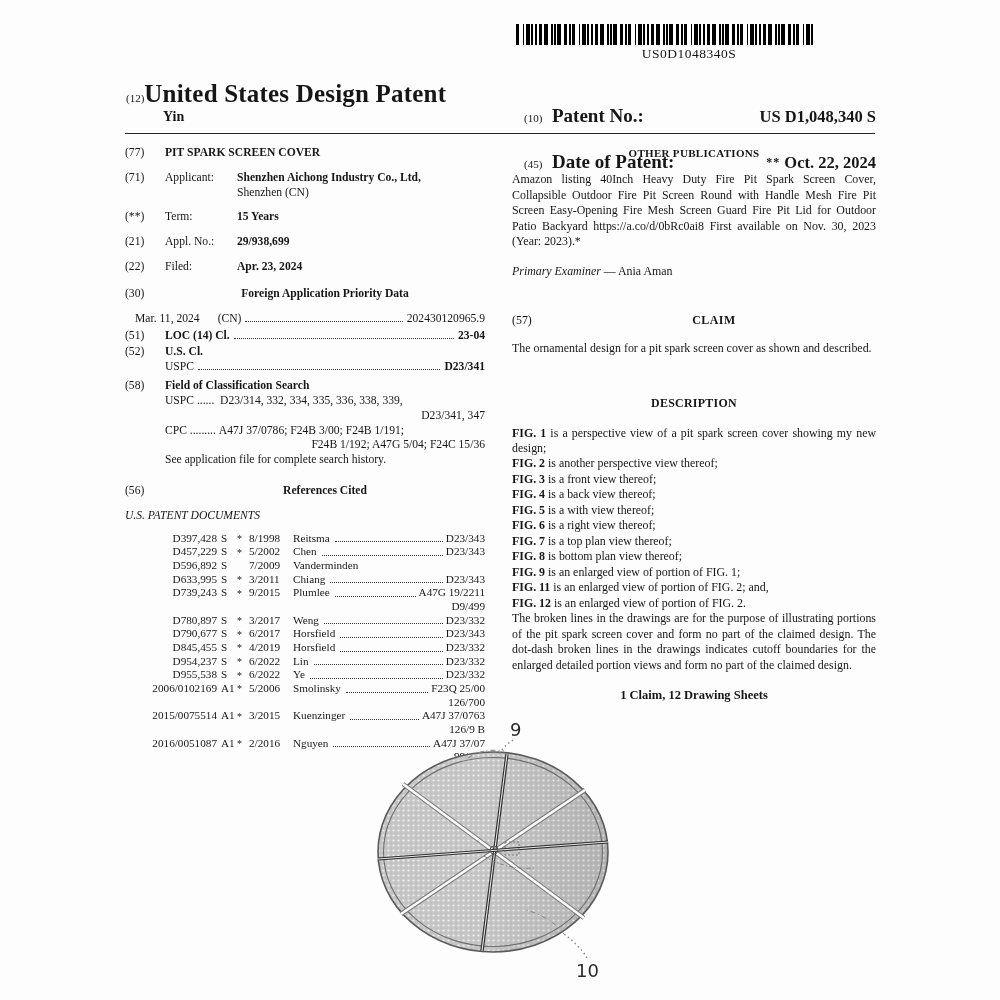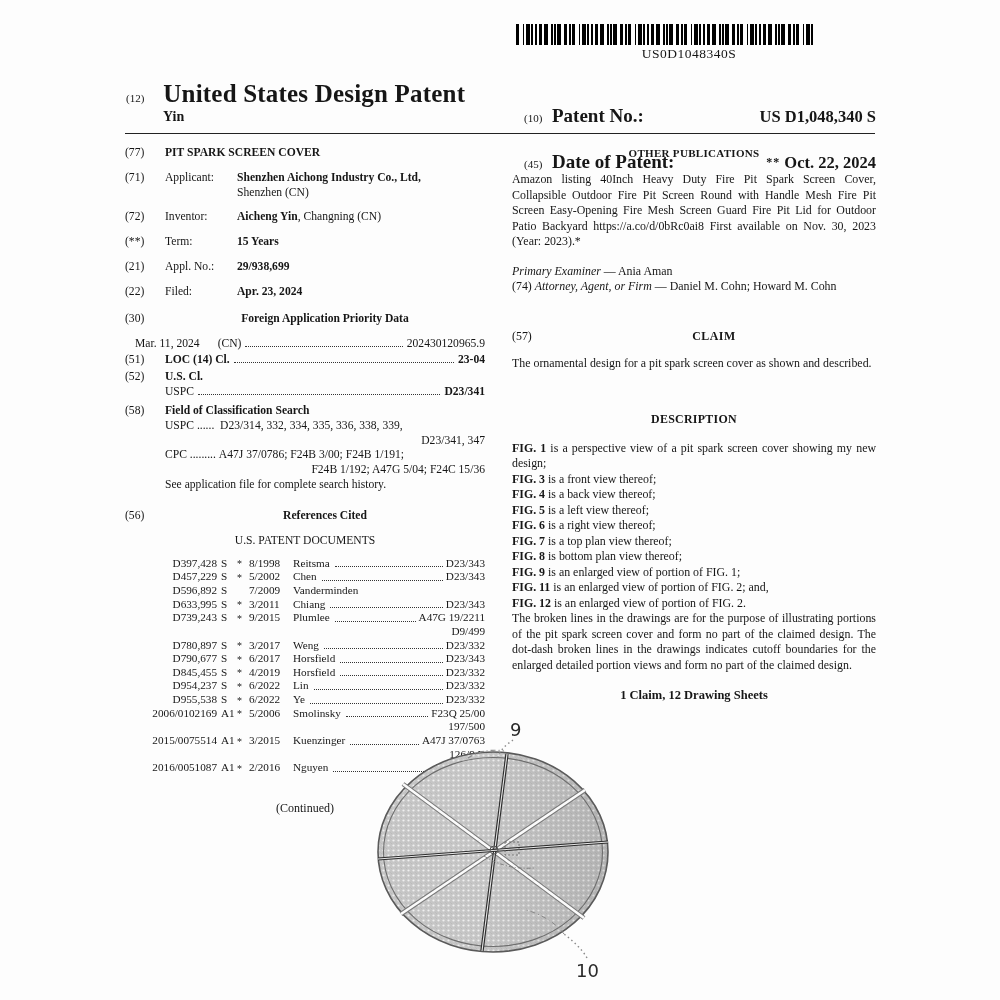--- a/index.html
+++ b/index.html
@@ -10,42 +10,42 @@
     margin:0 auto; overflow:hidden;
   }
   
   .barcode-wrap { position:absolute; top:24px; left:516px; width:346px; }
   .bars { display:flex; height:21px; align-items:stretch; }
   .bars div { background:#000; }
   .barcode-text { text-align:center; font-size:13.5px; margin-top:1px; letter-spacing:0.5px; }
   
   .header { position:absolute; top:80px; left:126px; width:750px; display:flex; }
   .hdr-left { width:398px; }
-  .hdr-title-row { display:flex; align-items:baseline; gap:19px; }
+  .hdr-title-row { display:flex; align-items:baseline; gap:0; }
   .hdr-code { font-size:11px; white-space:nowrap; }
   .hdr-title { font-size:25px; font-weight:bold; letter-spacing:0.2px; white-space:nowrap; }
   .hdr-surname { font-size:14px; font-weight:bold; margin-left:37px; margin-top:1px; }
   .hdr-right { flex:1; padding-top:4px; }
   .hdr-right-row { display:flex; align-items:baseline; margin-bottom:3px; }
   .hdr-right-row .hdr-code { width:28px; }
   .hdr-label { font-size:19px; font-weight:bold; width:128px; }
   .hdr-value { font-size:16.5px; font-weight:bold; flex:1; text-align:right; white-space:nowrap;margin-top:23px; }
   .stars { font-size:12px; vertical-align:2px; letter-spacing:1px; }
   .hdr-rule { position:absolute; top:133px; left:125px; width:750px; border-top:1.6px solid #222; }
   
   .columns { position:absolute; top:146px; left:125px; width:751px; display:flex; gap:27px; }
   .col-left { width:360px; font-size:11.6px; line-height:1.28; }
   .col-right { width:364px; font-size:11.9px; line-height:1.3; }
   
   .field { display:flex; margin-bottom:10px; }
   .f-code { width:40px; flex:none; }
   .f-label { width:72px; flex:none; }
   .f-value { flex:1; }
   b, .bold { font-weight:bold; }
-  .center { text-align:center; }
+  .center { text-align:left;font-style:italic; }
   .section-head { display:flex; margin:12px 0 10px 0; }
   .section-head .f-code { width:40px; }
   .section-head .sh-title { flex:1; text-align:center; font-weight:bold; }
   .leader-row { display:flex; align-items:baseline; margin-bottom:2px; }
   .dots { flex:1; border-bottom:1.6px dotted #333; margin:0 4px 3px 4px; min-width:10px; }
   .cls-block { display:flex; margin-bottom:2px; }
   .cls-block .f-code { width:40px; }
   .cls-body { flex:1; }
   .right-align { text-align:right; }
   
@@ -180,25 +180,20 @@
         <span class="f-code">(77)</span>
         <span class="bold">PIT SPARK SCREEN COVER</span>
       </div>
 
       <div class="field">
         <span class="f-code">(71)</span>
         <span class="f-label">Applicant:</span>
         <span class="f-value"><b>Shenzhen Aichong Industry Co., Ltd,</b><br><span>Shenzhen (CN)</span></span>
       </div>
 
-      <div class="field">
-        <span class="f-code">(72)</span>
-        <span class="f-label">Inventor:</span>
-        <span class="f-value"><b>Aicheng Yin</b><span>, Changning (CN)</span></span>
-      </div>
 
       <div class="field">
         <span class="f-code">(**)</span>
         <span class="f-label">Term:</span>
         <span class="f-value bold">15 Years</span>
       </div>
 
       <div class="field">
         <span class="f-code">(21)</span>
         <span class="f-label">Appl. No.:</span>
@@ -397,21 +392,21 @@
           <div>
             <div class="ref-row">
               <span class="ref-num">2006/0102169</span>
               <span class="ref-kind">A1</span>
               <span class="ref-star">*</span>
               <span class="ref-date">5/2006</span>
               <span class="ref-name">Smolinsky</span>
               <span class="ref-dots"></span>
               <span class="ref-cls">F23Q 25/00</span>
             </div>
-            <div class="ref-cont"><span>197/500</span></div>
+            <div class="ref-cont"><span>126/700</span></div>
           </div>
 
           <div>
             <div class="ref-row">
               <span class="ref-num">2015/0075514</span>
               <span class="ref-kind">A1</span>
               <span class="ref-star">*</span>
               <span class="ref-date">3/2015</span>
               <span class="ref-name">Kuenzinger</span>
               <span class="ref-dots"></span>
@@ -427,56 +422,51 @@
               <span class="ref-star">*</span>
               <span class="ref-date">2/2016</span>
               <span class="ref-name">Nguyen</span>
               <span class="ref-dots"></span>
               <span class="ref-cls">A47J 37/07</span>
             </div>
             <div class="ref-cont"><span>99/445</span></div>
           </div>
         </div>
 
-      <div class="continued">(Continued)</div>
     </div>
 
     <div class="col-right">
 
       <div class="pub-title">OTHER PUBLICATIONS</div>
       <div class="just">Amazon listing 40Inch Heavy Duty Fire Pit Spark Screen Cover, Collapsible Outdoor Fire Pit Screen Round with Handle Mesh Fire Pit Screen Easy-Opening Fire Mesh Screen Guard Fire Pit Lid for Outdoor Patio Backyard https://a.co/d/0bRc0ai8 First available on Nov. 30, 2023 (Year: 2023).*</div>
 
       <div class="examiner">
         <i>Primary Examiner</i>
         <span>— Ania Aman</span>
       </div>
-      <div>
-        <span>(74)</span>
-        <i>Attorney, Agent, or Firm</i>
-        <span>— Daniel M. Cohn; Howard M. Cohn</span>
-      </div>
 
       <div class="claim-head">
         <span class="f-code">(57)</span>
         <span class="sh-title">CLAIM</span>
       </div>
       <div class="just">The ornamental design for a pit spark screen cover as shown and described.</div>
 
       <div class="desc-title">DESCRIPTION</div>
 
       <div>
 
           <div class="fig-line"><b>FIG. 1</b><span> is a perspective view of a pit spark screen cover showing my new design;</span></div>
 
+          <div class="fig-line"><b>FIG. 2</b><span> is another perspective view thereof;</span></div>
 
           <div class="fig-line"><b>FIG. 3</b><span> is a front view thereof;</span></div>
 
           <div class="fig-line"><b>FIG. 4</b><span> is a back view thereof;</span></div>
 
-          <div class="fig-line"><b>FIG. 5</b><span> is a left view thereof;</span></div>
+          <div class="fig-line"><b>FIG. 5</b><span> is a with view thereof;</span></div>
 
           <div class="fig-line"><b>FIG. 6</b><span> is a right view thereof;</span></div>
 
           <div class="fig-line"><b>FIG. 7</b><span> is a top plan view thereof;</span></div>
 
           <div class="fig-line"><b>FIG. 8</b><span> is bottom plan view thereof;</span></div>
 
           <div class="fig-line"><b>FIG. 9</b><span> is an enlarged view of portion of FIG. 1;</span></div>
 
 

